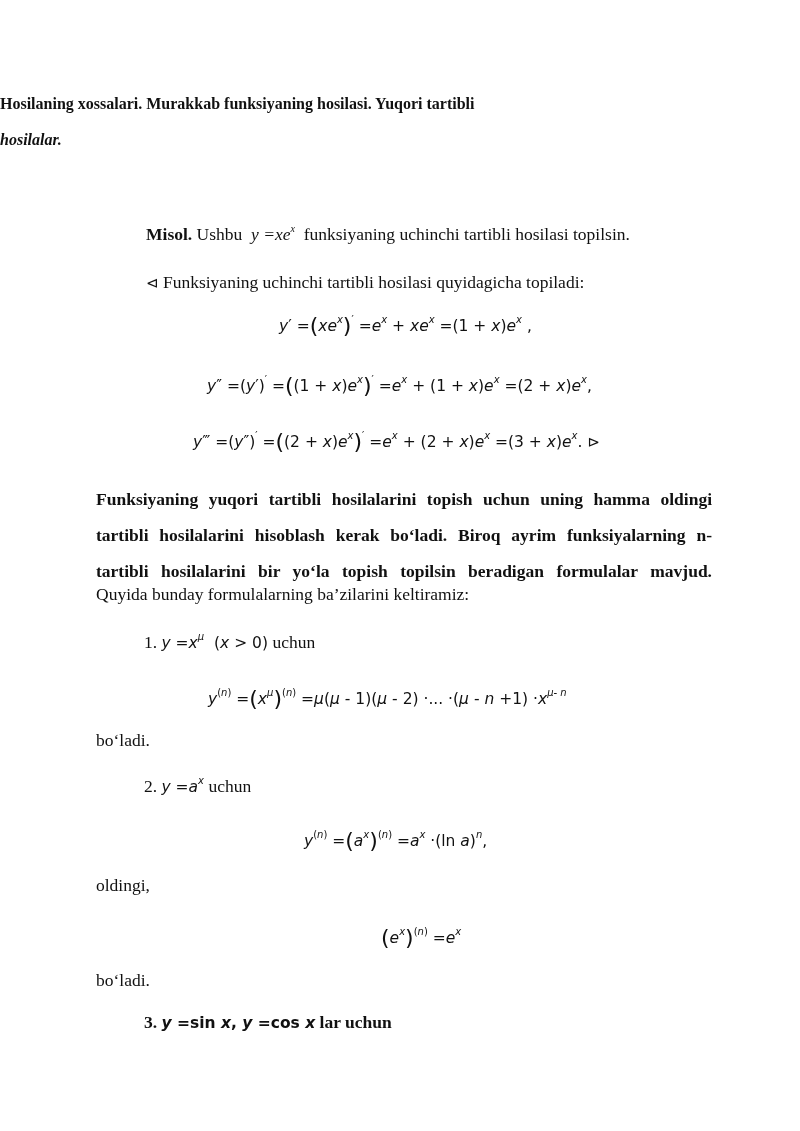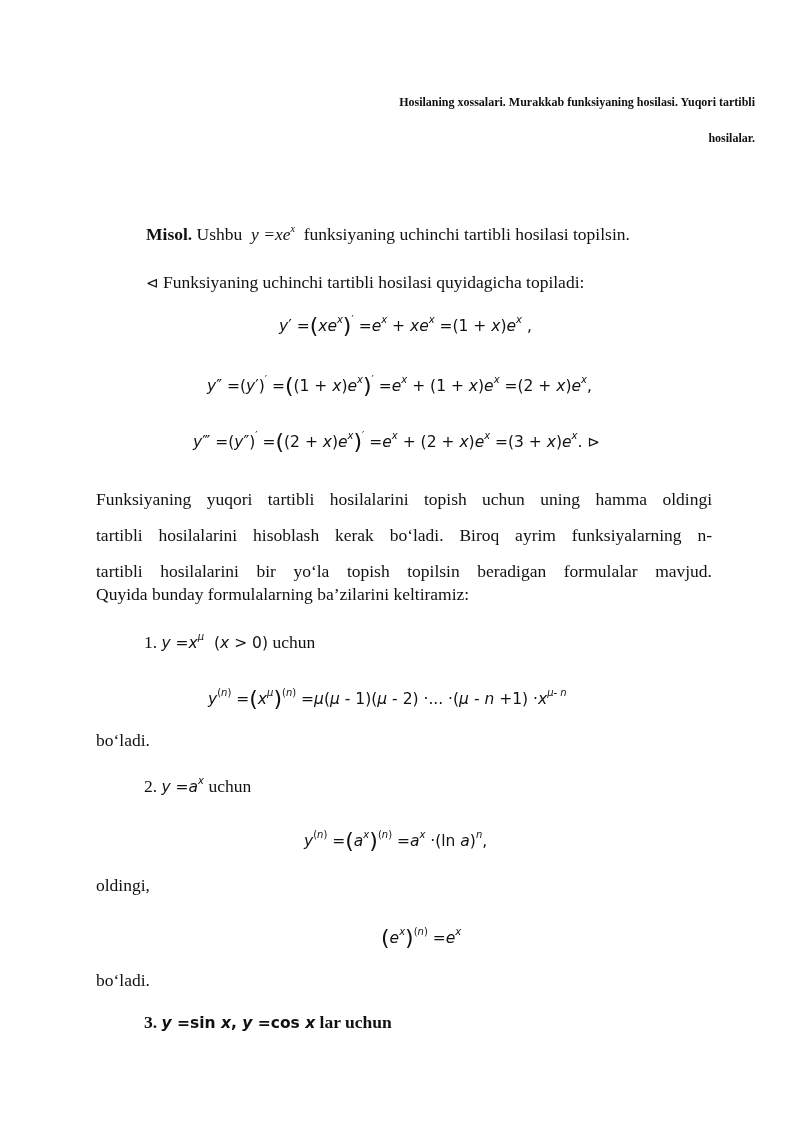--- a/index.html
+++ b/index.html
@@ -1,33 +1,33 @@
 <!DOCTYPE html>
 <html><head>
 <meta charset="utf-8">
 <style>
   html, body { margin: 0; padding: 0; background: #ffffff; }
   body { width: 800px; height: 1131px; position: relative; overflow: hidden;
          font-family: "Liberation Serif", serif; color: #111; font-size: 17.5px; }
   .abs { position: absolute; white-space: nowrap; }
-  .title { left: 0; width: 755px; text-align: right; font-weight: bold; font-size: 12px; }
+  .title { left: 0; width: 755px; text-align: left; font-weight: bold; font-size: 16px; }
   .m { font-family: Liberation Serif, serif; }
   .i { font-style: italic; }
   .s { font-family: "DejaVu Sans", sans-serif; font-size: 15.5px; }
   sup { font-size: 10px; vertical-align: 0.8em; line-height: 0; }
   .big { font-size: 22px; font-family: "DejaVu Sans", sans-serif; vertical-align: -2px; }
-  .para { left: 96px; width: 616px; text-align: justify; text-align-last: justify; white-space: normal; line-height: 30px; }
+  .para { left: 96px; width: 616px; text-align: justify; text-align-last: justify; white-space: normal; line-height: 30px; font-weight: bold; }
   .tri { font-family: "DejaVu Sans", sans-serif; font-size: 15px; }
   b { font-weight: bold; }
 </style>
 </head>
 <body>
 
 <div class="abs title" style="top:95px;">Hosilaning xossalari. Murakkab funksiyaning hosilasi. Yuqori tartibli</div>
-<div class="abs title" style="top:131px;">hosilalar.</div>
+<div class="abs title" style="top:131px;font-style:italic;">hosilalar.</div>
 
 <div class="abs" style="left:146px; top:224px;">
   <b>Misol.</b>
   <span>Ushbu</span>
   <span class="m i">&nbsp;y =xe<sup>x</sup>&nbsp;</span>
   <span>funksiyaning uchinchi tartibli hosilasi topilsin.</span>
 </div>
 
 <div class="abs" style="left:146px; top:272px;">
   <span class="tri">⊲</span>

